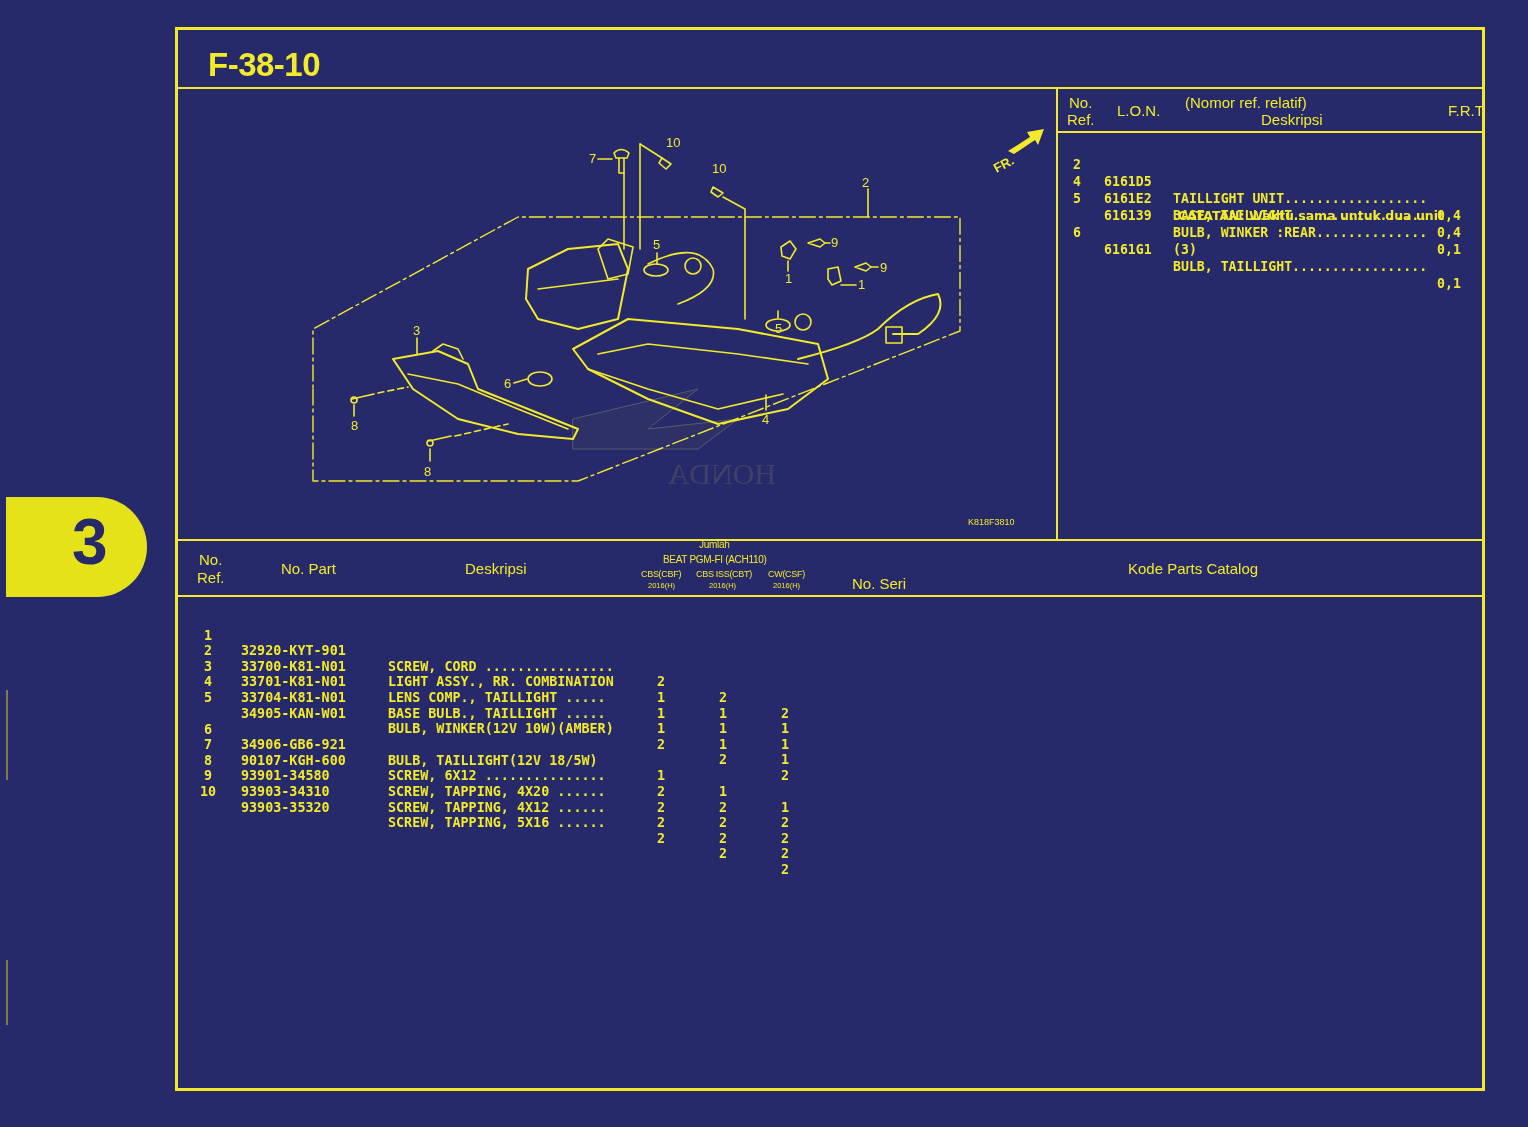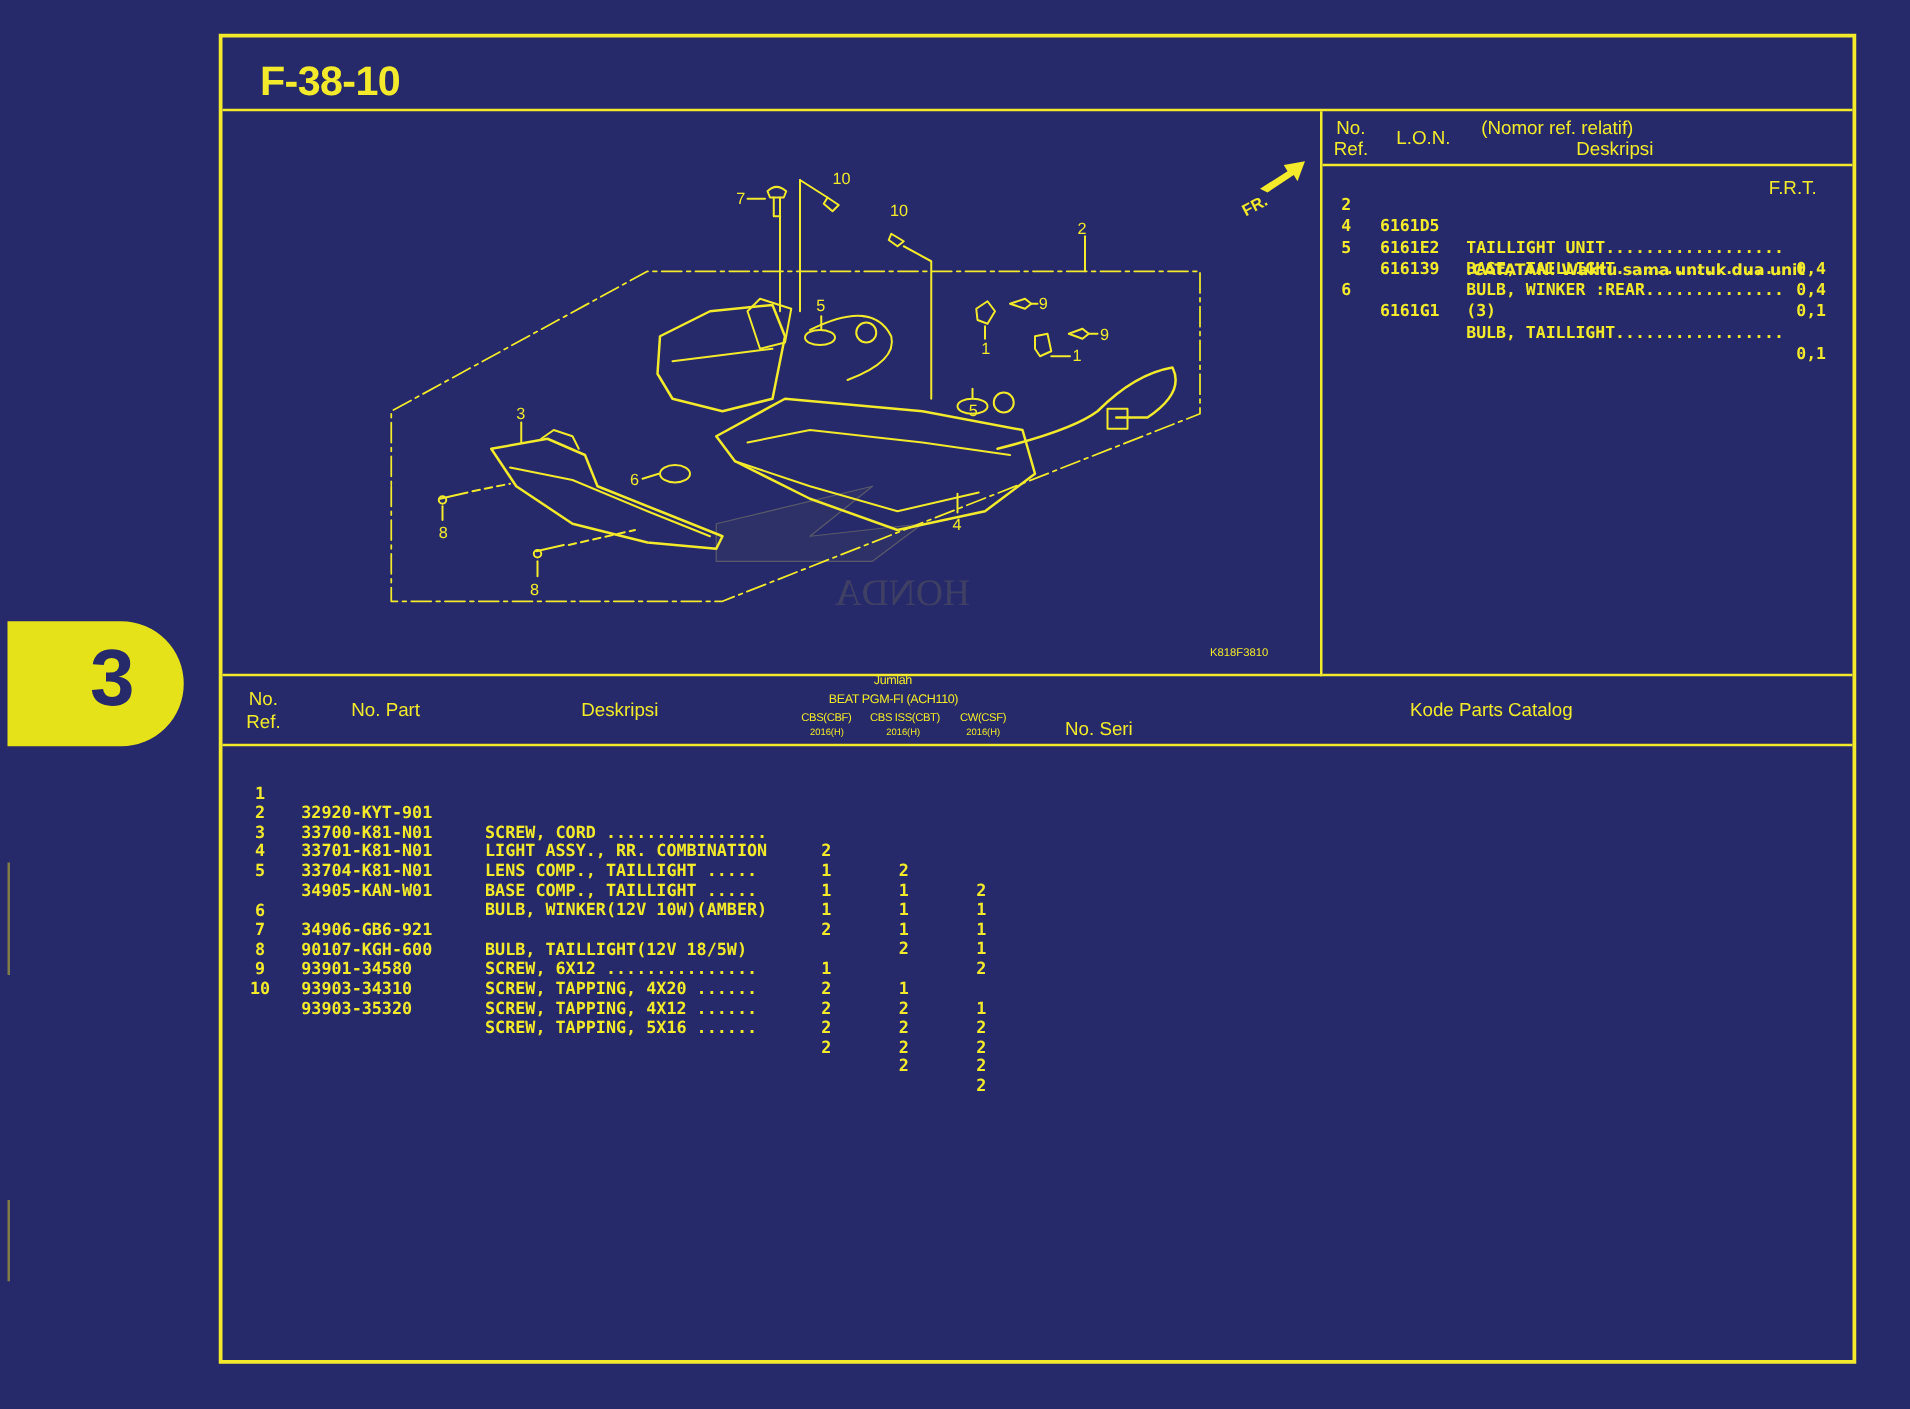--- a/index.html
+++ b/index.html
@@ -156,21 +156,21 @@
     </svg>
   </div>
 
   <div class="frt-panel">
     <div class="frt-head">
       <span style="left:11px;top:5px;">No.</span>
       <span style="left:9px;top:22px;">Ref.</span>
       <span style="left:59px;top:13px;">L.O.N.</span>
       <span style="left:127px;top:5px;">(Nomor ref. relatif)</span>
       <span style="left:203px;top:22px;">Deskripsi</span>
-      <span style="left:357px;top:13px;margin-top:40px;">F.R.T.</span>
+      <span style="left:390px;top:13px;">F.R.T.</span>
     </div>
     <div class="frt-body">
       <div class="frt-row">
         <span style="left:15px">2</span>
         <span style="left:46px">6161D5</span>
         <span style="left:115px">TAILLIGHT UNIT..................</span>
         <span style="left:379px">0,4</span>
       </div>
       <div class="frt-row">
         <span style="left:15px">4</span>
@@ -237,21 +237,21 @@
       <span style="left:26px">3</span>
       <span style="left:63px">33701-K81-N01</span>
       <span style="left:210px">LENS COMP., TAILLIGHT .....</span>
       <span style="left:479px">1</span>
       <span style="left:541px">1</span>
       <span style="left:603px">1</span>
     </div>
     <div class="prow">
       <span style="left:26px">4</span>
       <span style="left:63px">33704-K81-N01</span>
-      <span style="left:210px">BASE COMP., TAILLIGHT .....</span>
+      <span style="left:210px">BASE BULB., TAILLIGHT .....</span>
       <span style="left:479px">1</span>
       <span style="left:541px">1</span>
       <span style="left:603px">1</span>
     </div>
     <div class="prow">
       <span style="left:26px">5</span>
       <span style="left:63px">34905-KAN-W01</span>
       <span style="left:210px">BULB, WINKER(12V 10W)(AMBER)</span>
       <span style="left:479px">2</span>
       <span style="left:541px">2</span>

